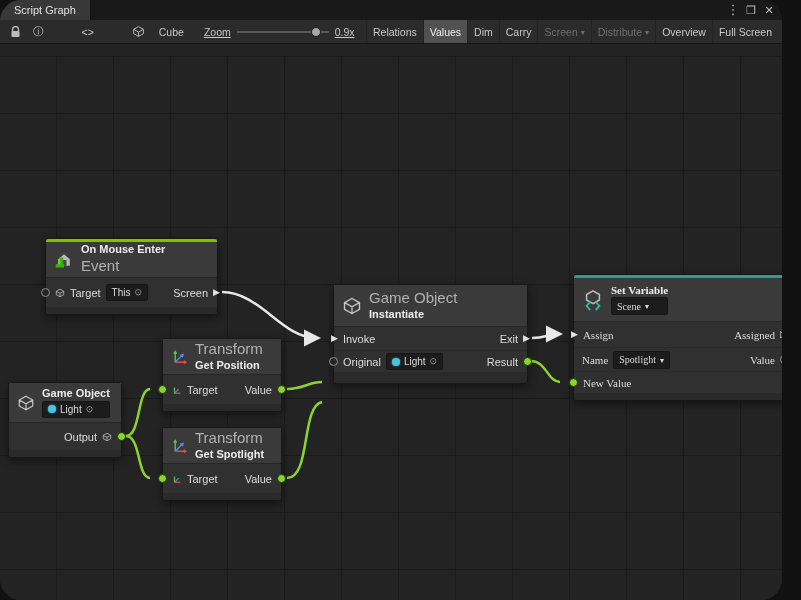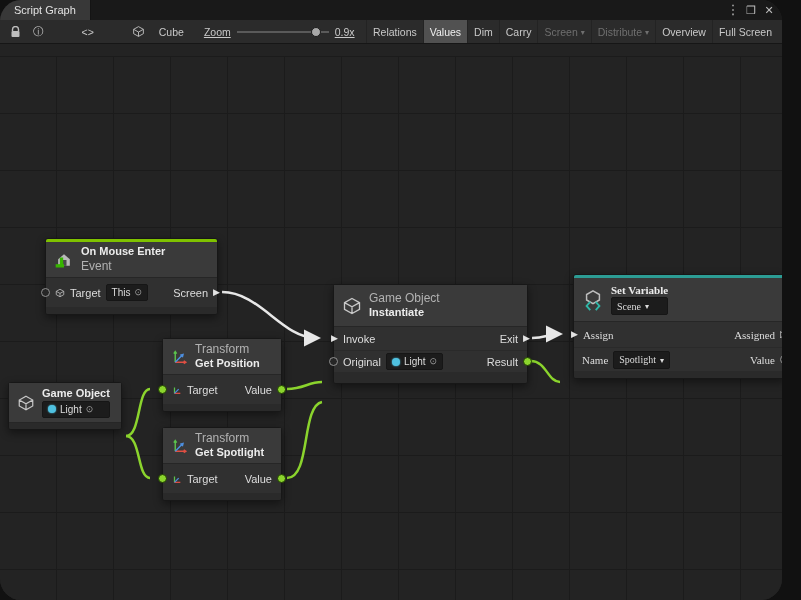--- a/index.html
+++ b/index.html
@@ -39,21 +39,21 @@
   .wire-flow{stroke:var(--wire-flow,#e8e8e8);stroke-width:2.5;fill:none;}
   .wire-value{stroke:var(--wire-value,#8bd42d);stroke-width:2.5;fill:none;}
   .arrowhead{fill:var(--wire-flow,#e8e8e8);}
   
   .node{position:absolute;z-index:2;background:#303030;border:1px solid #171717;border-radius:3px;box-shadow:0 3px 8px rgba(0,0,0,.45);font-size:11px;}
   .accent{height:3px;border-radius:2px 2px 0 0;}
   .accent.event{background:var(--event-accent,#7fc200);}
   .accent.variable{background:var(--variable-accent,#2c9c94);}
   .node-header{display:flex;align-items:center;gap:7px;padding:0 8px;background:#3a3a3a;border-bottom:1px solid #262626;}
   .node-header .titles{display:flex;flex-direction:column;justify-content:center;line-height:1.25;min-width:0;}
-  .cat{font-size:12px;color:#b2b2b2;white-space:nowrap;}
+  .cat{font-size:15px;color:#b2b2b2;white-space:nowrap;}
   .title{font-size:11px;font-weight:bold;color:#ececec;white-space:nowrap;}
   .node-row{display:flex;align-items:center;gap:5px;padding:0 8px;background:#303030;border-bottom:1px solid #2a2a2a;white-space:nowrap;}
   .grow{flex:1;}
   .node-footer{height:6px;background:#2a2a2a;border-radius:0 0 2px 2px;}
   .node-footer.tall{height:10px;}
   .h24{height:24px}.h26{height:26px}.h28{height:28px}.h30{height:30px}.h36{height:36px}.h40{height:40px}.h42{height:42px}.h44{height:44px}.h20{height:20px}.h22{height:22px}
   
   .chip{display:inline-flex;align-items:center;gap:4px;background:#1c1c1c;border:1px solid #161616;border-radius:2px;padding:1px 5px;font-size:10px;color:#dcdcdc;line-height:13px;}
   .picker{color:#9f9f9f;font-size:9px;}
   .light-dot{width:8px;height:8px;border-radius:50%;background:#4fc1e0;box-shadow:0 0 2px #4fc1e0;display:inline-block;}
@@ -182,20 +182,28 @@
           </svg>
         <div class="titles">
           <div class="title">Game Object</div>
           <span class="chip">
             <span class="light-dot"></span>
             <span>Light</span>
             <span class="picker">⊙</span>
           </span>
         </div>
       </div>
+      <div class="node-row h28">
+        <span class="grow"></span>
+        <span>Output</span>
+        <svg class="mini-icon" width="10" height="10" viewBox="0 0 24 24">
+            <path d="M12 3 21 8 21 16 12 21 3 16 3 8 Z M3 8 12 13 21 8 M12 13 12 21" fill="none" stroke="#bcbcbc" stroke-width="2"></path>
+          </svg>
+        <span class="port green out-r"></span>
+      </div>
       <div class="node-footer"></div>
     </div>
 
     <div class="node" style="left:162px;top:282px;width:120px;">
       <div class="node-header h36">
         <svg class="mini-icon" width="17" height="17" viewBox="0 0 24 24">
           <path d="M6 20 L6 6 M4 8 L6 5 L8 8" stroke="#5bc24c" stroke-width="2" fill="none"></path>
           <path d="M6 20 L20 20 M18 18 L21 20 L18 22" stroke="#e04f43" stroke-width="2" fill="none"></path>
           <path d="M6 20 L16 10 M13 10 L17 9 L16 13" stroke="#4d8fe0" stroke-width="2" fill="none"></path>
         </svg>
@@ -304,17 +312,21 @@
       <div class="node-row h24">
         <span>Name</span>
         <span class="chip">
           <span>Spotlight</span>
           <span class="dd">▾</span>
         </span>
         <span class="grow"></span>
         <span>Value</span>
         <span class="port gray out-r"></span>
       </div>
+      <div class="node-row h22">
+        <span class="port green in-l"></span>
+        <span>New Value</span>
+      </div>
       <div class="node-footer"></div>
     </div>
 
   </div>
 </div>
 
 </body></html>

